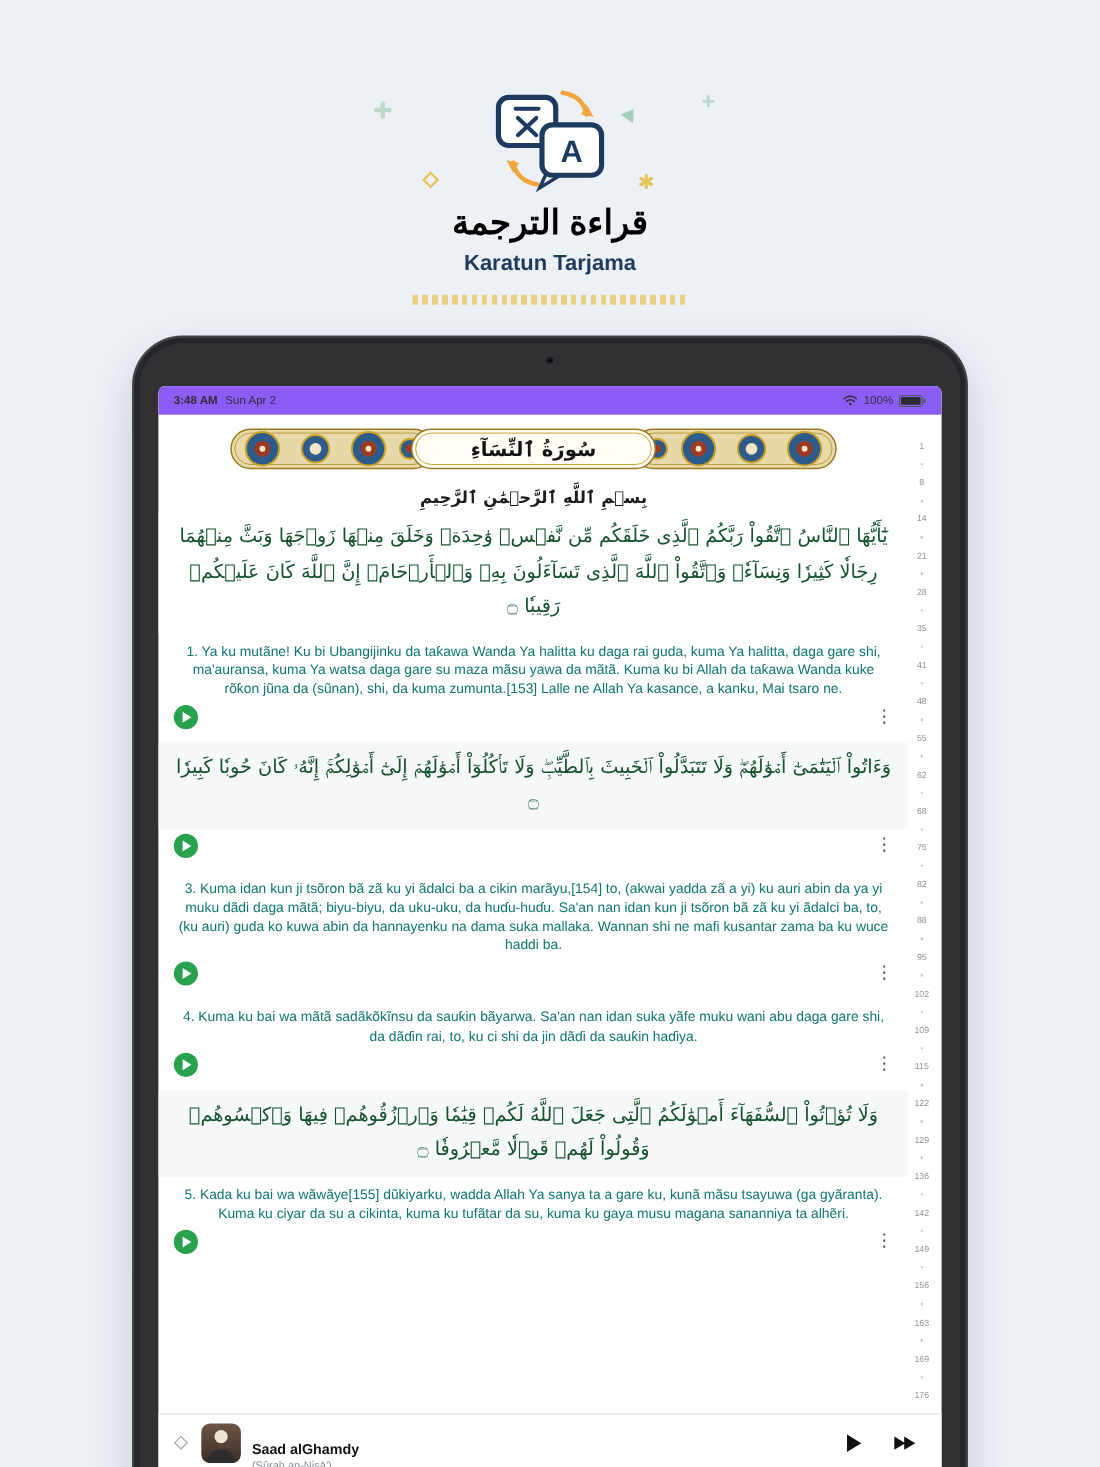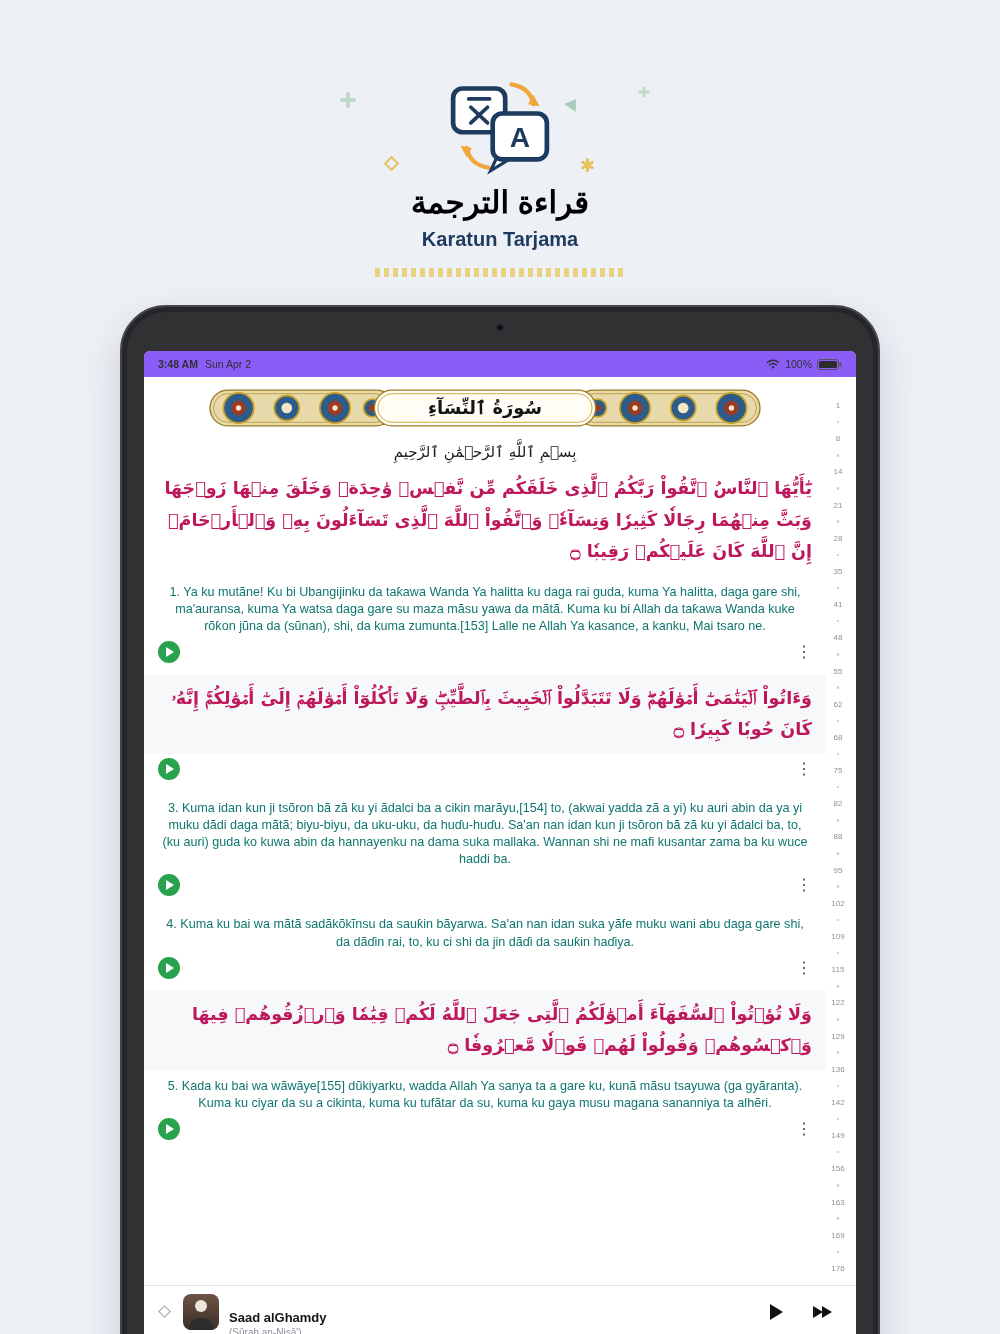--- a/index.html
+++ b/index.html
@@ -40,26 +40,26 @@
   .status-bar { position:absolute; top:0; left:0; right:0; height:26px; display:flex; align-items:center;
     justify-content:space-between; padding:0 14px; font-size:10.5px; color:#303034; background:#8b5cf6; z-index:5; }
   .status-left span { margin-right:7px; font-weight:600; }
   .status-left span:last-child { font-weight:400; }
   .status-right { display:flex; align-items:center; gap:5px; }
 
   
   .screen-content { position:absolute; top:26px; left:0; width:682px; }
   .banner-wrap { margin:6px 10px 0; }
   .banner-svg { width:100%; height:50px; display:block; }
-  .bismillah { text-align:center; font-family:"DejaVu Sans", sans-serif; font-size:15px; font-weight:normal;
+  .bismillah { text-align:center; font-family:"DejaVu Sans", sans-serif; font-size:15px; font-weight:bold;
     color:#1c1c1c; margin:10px 0 4px; }
 
   .verse { margin-bottom:4px; }
   .arabic { direction:rtl; font-family:"DejaVu Sans", sans-serif; font-size:17.5px; line-height:1.8;
-    padding:8px 14px; background:#f7f8f9; color:#be185d;font-weight:bold; }
+    text-align:center; padding:8px 14px; background:#f7f8f9; color:#14532d; }
   .verse:first-of-type .arabic { background:#fff; }
   .trans { font-size:12.6px; line-height:1.36; color:#0f766e; padding:8px 14px 2px; text-align:center; }
   .verse-actions { display:flex; justify-content:space-between; align-items:center; padding:4px 14px 8px; }
   .play-btn { width:22px; height:22px; border-radius:50%; background:#28a24c; border:none; display:flex;
     align-items:center; justify-content:center; cursor:pointer; }
   .play-btn::after { content:""; display:block; margin-left:2px; width:0; height:0;
     border-left:8px solid #fff; border-top:5px solid transparent; border-bottom:5px solid transparent; }
   .more-btn { background:none; border:none; color:#4a4a4a; font-size:16px; line-height:1; cursor:pointer; }
   .more-btn::before { content:"\22EE"; }
 

